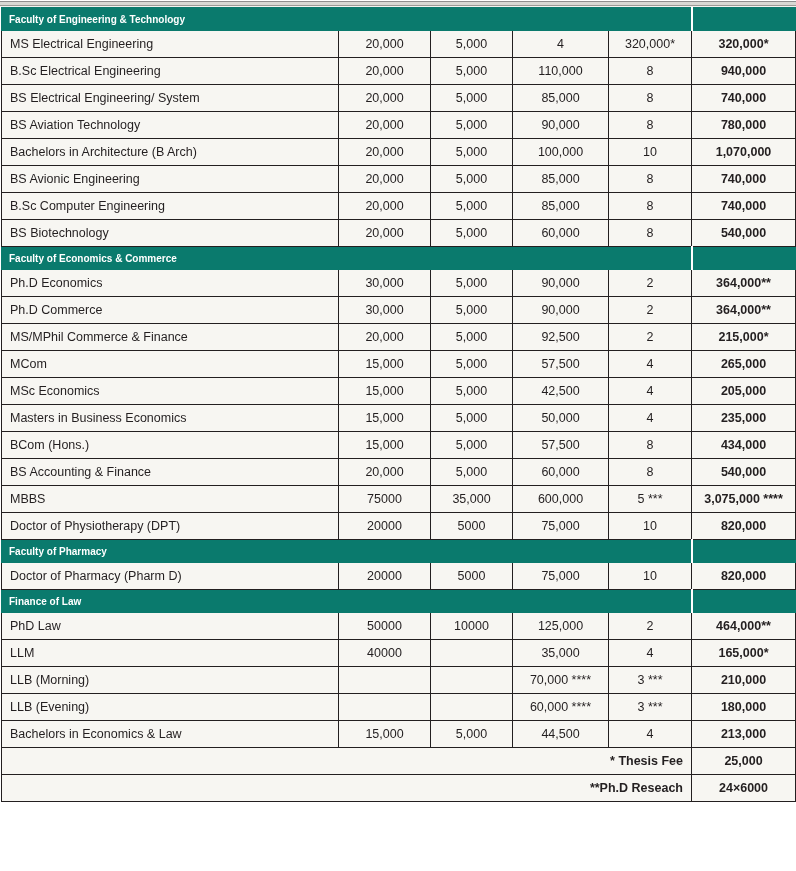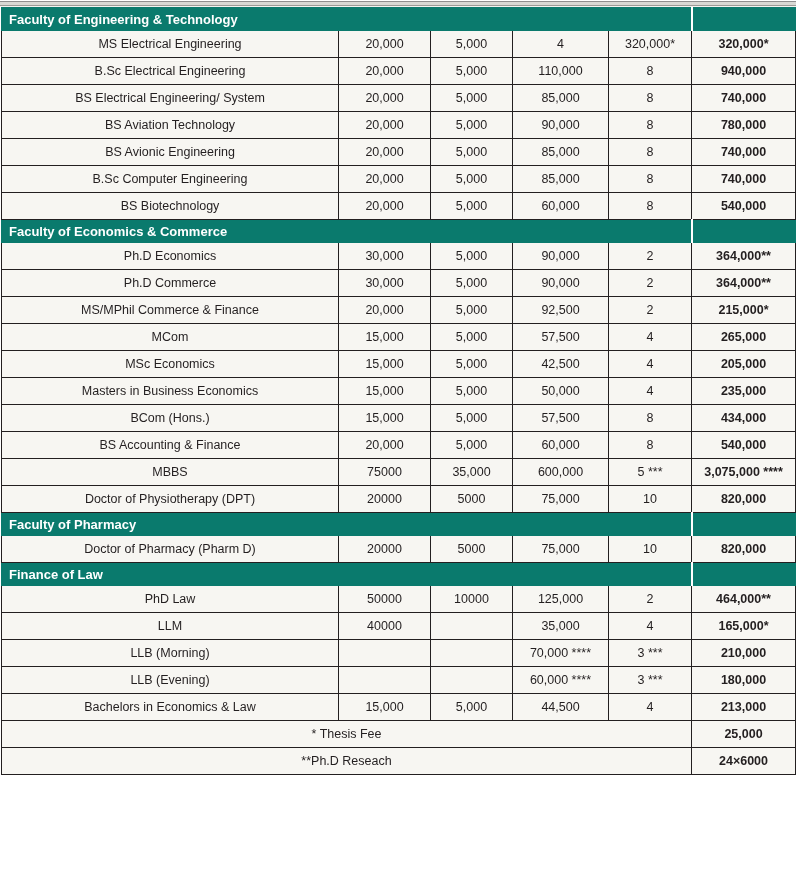--- a/index.html
+++ b/index.html
@@ -55,61 +55,61 @@
 
   
   col.c-prog { width: 337px; }
   col.c-adm  { width: 92px; }
   col.c-sec  { width: 82px; }
   col.c-sem  { width: 96px; }
   col.c-num  { width: 83px; }
   col.c-tot  { width: 104px; }
 
   td.prog {
-    text-align: center;
+    text-align: left;
     padding-left: 7px;
     margin-top: 31px;
   }
   td.num {
     text-align: center;
   }
   td.total {
     text-align: center;
     font-weight: bold;
   }
 
   
   tr.faculty td {
     background: #0a7a6d;
     border-color: #0a7a6d;
     color: #ffffff;
     font-weight: bold;
-    font-size: 13px;
+    font-size: 10px;
     height: 22px;
     padding: 0 7px;
     border-top: 1px solid #0a7a6d;
     border-bottom: 1px solid #0a7a6d;
   }
   tr.faculty td.fac-title {
     border-left: 1px solid #0a7a6d;
     border-right: none;
   }
   tr.faculty td.fac-blank {
     border-left: none;
     border-right: none;
   }
   tr.faculty td.fac-last {
     border-left: 2px solid #ffffff;
     border-right: 1px solid #0a7a6d;
   }
 
   
   tr.note td.note-label {
-    text-align: center;
-    font-weight: normal;
+    text-align: right;
+    font-weight: bold;
   }
   tr.note td.note-value {
     text-align: center;
     font-weight: bold;
   }
 </style>
 </head>
 <body>
 
 <div id="page">
@@ -160,20 +160,28 @@
         </tr>
         <tr>
           <td class="prog">BS Aviation Technology</td>
           <td class="num">20,000</td>
           <td class="num">5,000</td>
           <td class="num">90,000</td>
           <td class="num">8</td>
           <td class="total">780,000</td>
         </tr>
         <tr>
+          <td class="prog">Bachelors in Architecture (B Arch)</td>
+          <td class="num">20,000</td>
+          <td class="num">5,000</td>
+          <td class="num">100,000</td>
+          <td class="num">10</td>
+          <td class="total">1,070,000</td>
+        </tr>
+        <tr>
           <td class="prog">BS Avionic Engineering</td>
           <td class="num">20,000</td>
           <td class="num">5,000</td>
           <td class="num">85,000</td>
           <td class="num">8</td>
           <td class="total">740,000</td>
         </tr>
         <tr>
           <td class="prog">B.Sc Computer Engineering</td>
           <td class="num">20,000</td>

